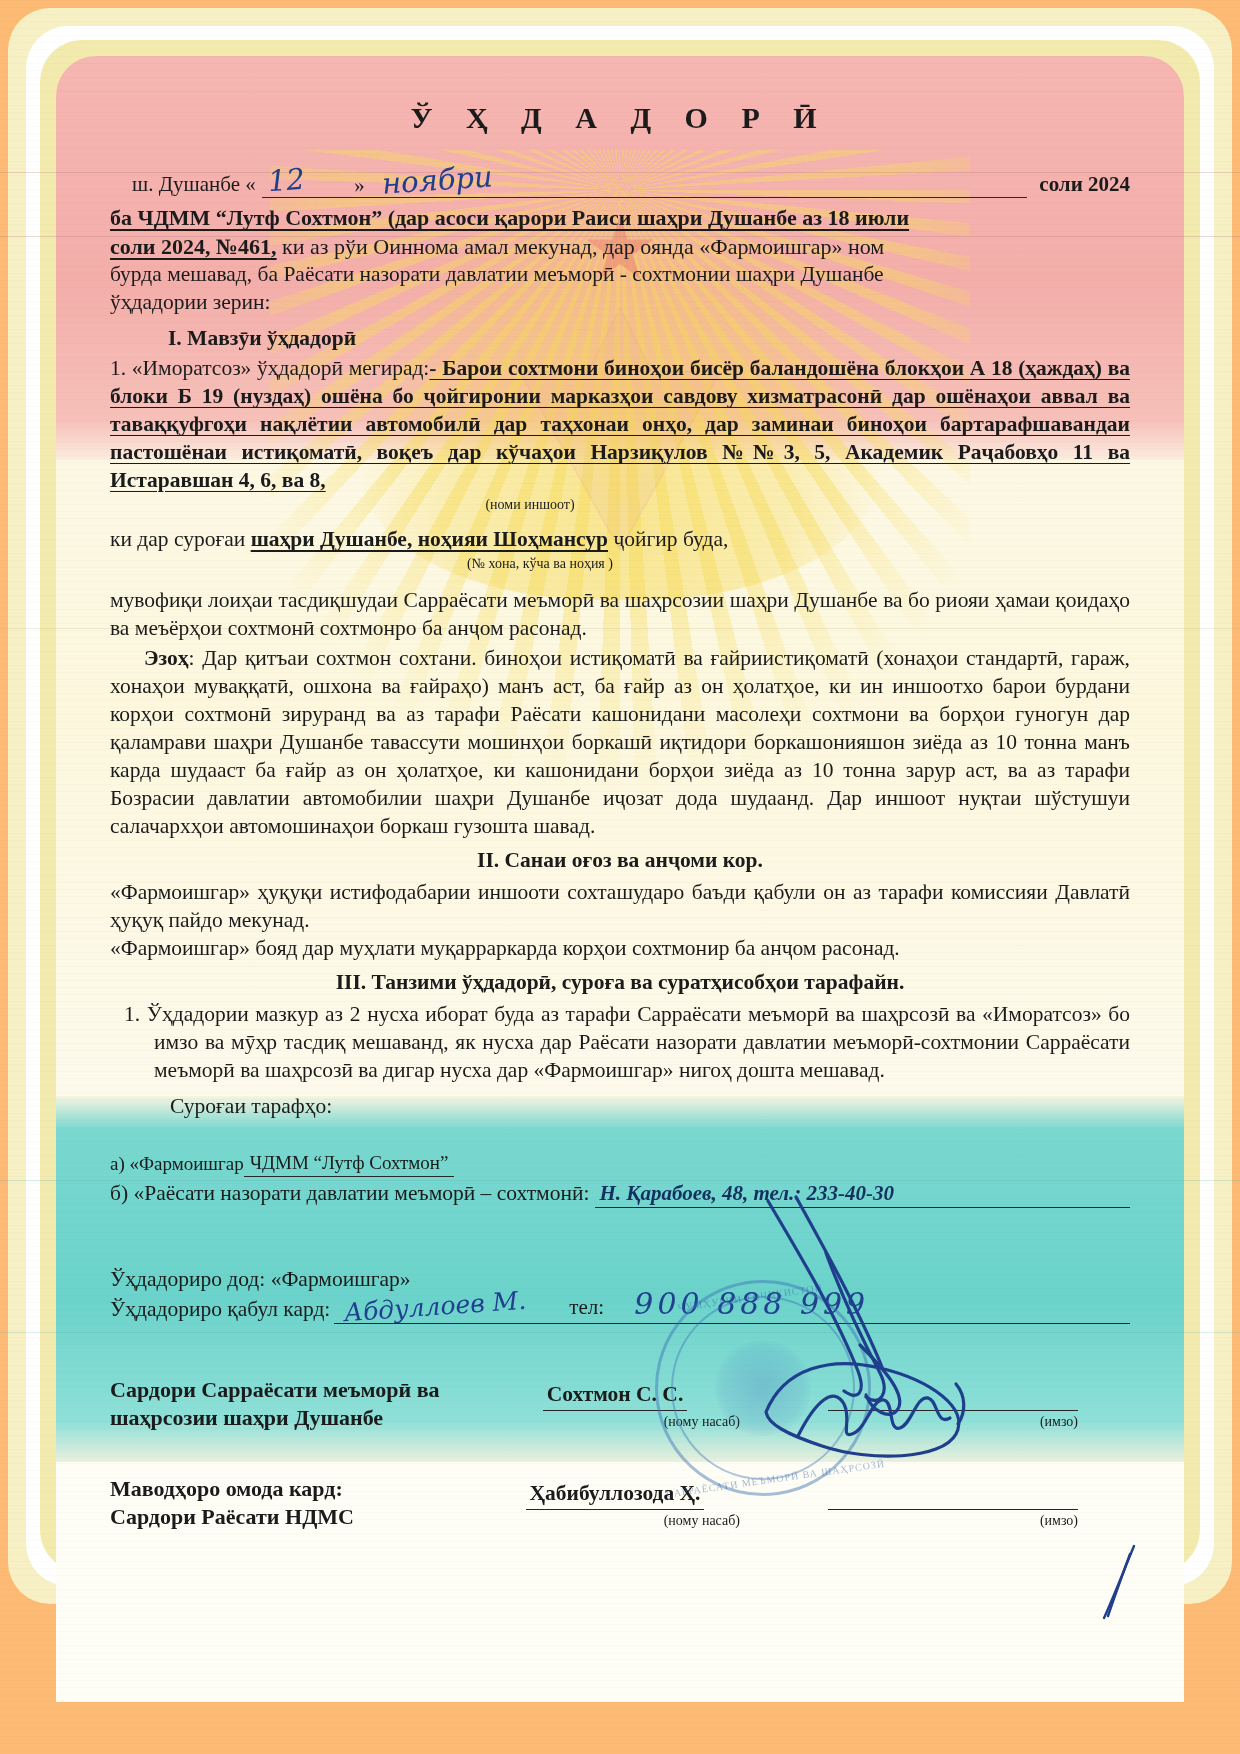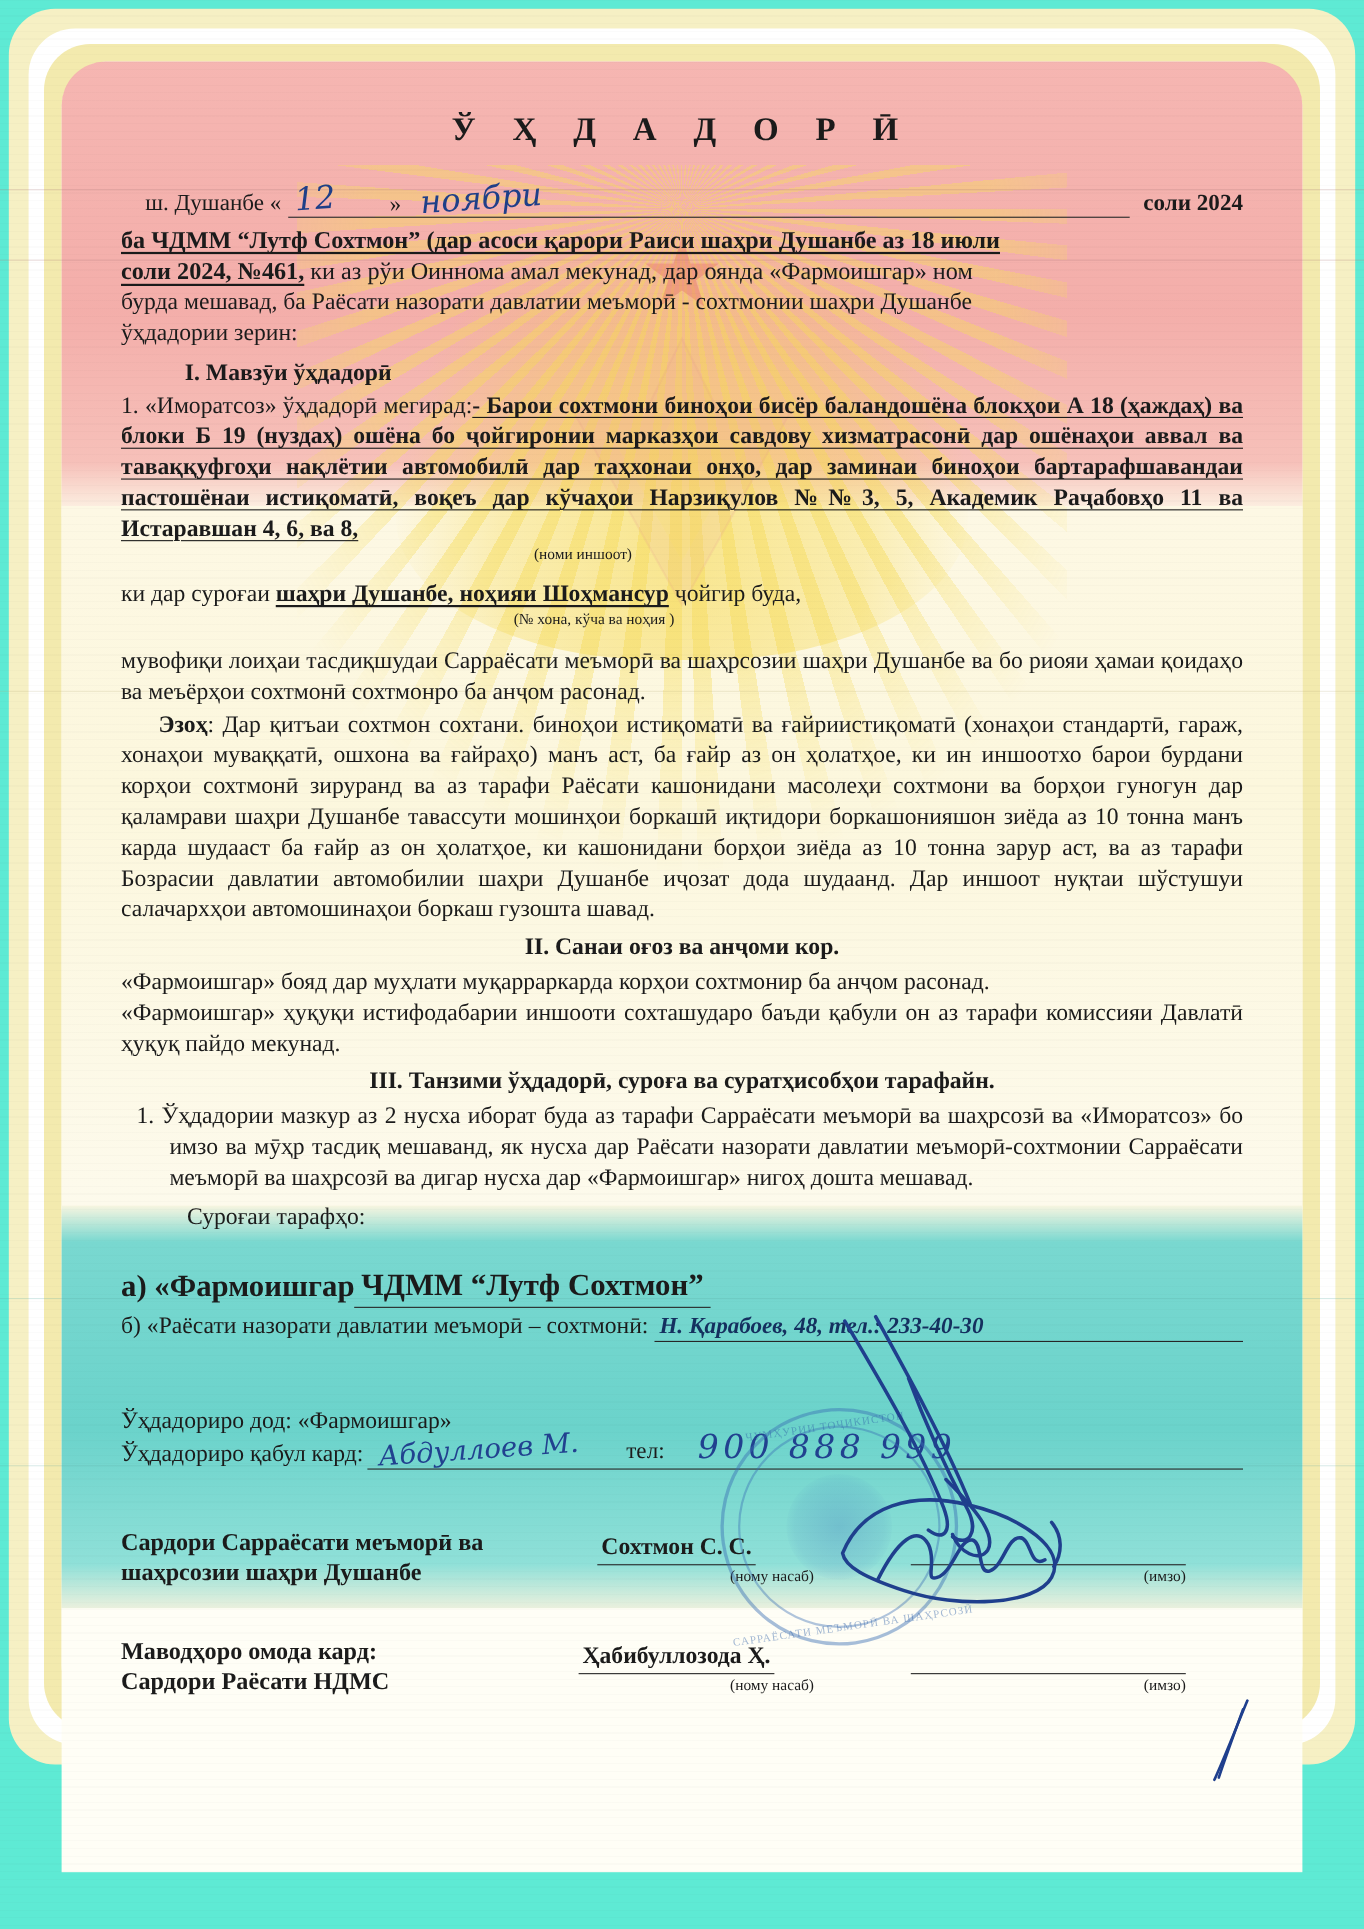--- a/index.html
+++ b/index.html
@@ -1,20 +1,20 @@
 <!DOCTYPE html>
 <html><head>
 <meta charset="utf-8">
 <style>
   html,body{margin:0;padding:0;background:#fff;}
   body{width:1240px;height:1754px;position:relative;overflow:hidden;
        font-family:"Liberation Serif","DejaVu Serif",serif;color:#1b1b1b;}
 
   
-  #page{position:absolute;inset:0;background:#5eead4;}
+  #page{position:absolute;inset:0;background:#fdba74;}
 
   .frame{position:absolute;border-radius:42px;}
   .f1{left:8px;top:8px;right:8px;bottom:150px;background:#f6f0c4;}
   .f2{left:26px;top:26px;right:26px;bottom:168px;background:#ffffff;}
   .f3{left:40px;top:40px;right:40px;bottom:182px;background:#f3eaae;}
   .f4{left:56px;top:56px;right:56px;bottom:198px;background:#fffef7;}
 
   
   .band{position:absolute;left:56px;right:56px;}
   .band-pink{top:56px;height:414px;
@@ -66,21 +66,21 @@
   p{margin:0;text-align:justify;}
   .just{text-align:justify;text-justify:inter-word;}
   .bold{font-weight:bold;}
   .u{text-decoration:underline;text-underline-offset:4px;}
   .sec{text-align:center;font-weight:bold;margin:7px 0 4px 0;font-size:21.5px;}
   .sec-l{font-weight:bold;margin:8px 0 2px 58px;}
   .cap{text-align:center;font-size:14px;margin:1px 0 4px 0;}
   .hang{padding-left:44px;text-indent:-30px;}
   .ind{text-indent:34px;}
 
-  .bigbold{font-weight:bold;font-size:28px;}
+  .bigbold{font-weight:normal;font-size:19px;}
   .under-line{border-bottom:1.5px solid #262626;display:inline-block;}
 
   .italhand{font-family:"Liberation Serif",serif;font-style:italic;font-weight:bold;
             color:#14305f;font-size:21px;}
   .bluehand{font-family:"DejaVu Serif",serif;font-style:italic;color:#21418f;}
 
   
   .sigblock{margin-top:48px;}
   .sigrow{display:flex;align-items:flex-end;margin-top:4px;}
   .sigrow .post{width:380px;font-weight:bold;font-size:22px;line-height:1.25;}
@@ -165,22 +165,22 @@
     <p class="just"><span>1. «Иморатсоз»  ўҳдадорӣ мегирад:</span><span class="bold u just" style="text-decoration-thickness:1.4px">- Барои сохтмони биноҳои бисёр баландошёна блокҳои А 18 (ҳаждаҳ) ва блоки Б 19  (нуздаҳ) ошёна бо ҷойгиронии марказҳои савдову  хизматрасонӣ  дар  ошёнаҳои  аввал  ва  таваққуфгоҳи  нақлётии автомобилӣ  дар  таҳхонаи  онҳо,  дар  заминаи  биноҳои  бартарафшавандаи пастошёнаи истиқоматӣ, воқеъ  дар  кўчаҳои  Нарзиқулов  №№3,  5,  Академик Раҷабовҳо 11 ва Истаравшан 4, 6, ва 8,</span></p>
     <div class="cap" style="margin-left:-180px">(номи иншоот)</div>
 
     <p style="margin-top:12px"><span>ки дар суроғаи </span><span class="bold u">шаҳри  Душанбе,   ноҳияи Шоҳмансур</span><span> ҷойгир буда,</span></p>
     <div class="cap" style="margin-left:-160px">(№ хона, кўча ва ноҳия )</div>
 
     <p class="just" style="margin-top:14px">мувофиқи  лоиҳаи тасдиқшудаи Сарраёсати меъморӣ ва шаҳрсозии шаҳри Душанбе  ва бо риояи  ҳамаи қоидаҳо ва меъёрҳои  сохтмонӣ сохтмонро ба анҷом расонад.</p>
     <p class="just ind" style="margin-top:2px"><span class="bold">Эзоҳ</span><span>: Дар қитъаи сохтмон сохтани. биноҳои истиқоматӣ ва ғайриистиқоматӣ (хонаҳои стандартӣ, гараж, хонаҳои  муваққатӣ, ошхона ва  ғайраҳо) манъ аст, ба ғайр аз он ҳолатҳое, ки  ин иншоотхо  барои бурдани корҳои сохтмонӣ зируранд ва аз тарафи Раёсати   кашонидани масолеҳи сохтмони ва борҳои гуногун дар қаламрави шаҳри Душанбе тавассути мошинҳои боркашӣ иқтидори боркашонияшон зиёда аз 10 тонна манъ карда шудааст ба ғайр аз он ҳолатҳое, ки кашонидани борҳои зиёда аз 10 тонна зарур аст, ва аз тарафи Бозрасии давлатии автомобилии  шаҳри Душанбе иҷозат дода шудаанд. Дар иншоот нуқтаи шўстушуи салачархҳои автомошинаҳои боркаш гузошта шавад.</span></p>
 
     <div class="sec" style="margin-top:6px">II. Санаи  оғоз ва анҷоми кор.</div>
+    <p class="just">«Фармоишгар»  ҳуқуқи  истифодабарии  иншооти  сохташударо  баъди қабули   он  аз тарафи комиссияи Давлатӣ  ҳуқуқ пайдо мекунад.</p>
     <p class="just">«Фармоишгар» бояд дар муҳлати муқарраркарда корҳои сохтмонир ба анҷом  расонад.</p>
-    <p class="just">«Фармоишгар»  ҳуқуқи  истифодабарии  иншооти  сохташударо  баъди қабули   он  аз тарафи комиссияи Давлатӣ  ҳуқуқ пайдо мекунад.</p>
 
     <div class="sec" style="">III. Танзими ўҳдадорӣ, суроға ва суратҳисобҳои  тарафайн.</div>
     <p class="just hang">1. Ўҳдадории мазкур  аз 2 нусха  иборат буда  аз тарафи Сарраёсати меъморӣ ва шаҳрсозӣ ва  «Иморатсоз»  бо имзо  ва мӯҳр  тасдиқ мешаванд, як нусха  дар Раёсати назорати давлатии меъморӣ-сохтмонии Сарраёсати меъморӣ ва шаҳрсозӣ ва дигар нусха дар «Фармоишгар»  нигоҳ дошта мешавад.</p>
     <p style="margin:8px 0 0 60px">Суроғаи тарафҳо:</p>
 
     <div style="margin-top:30px;display:flex;align-items:flex-end">
       <span class="bigbold">а) «Фармоишгар</span>
       <span class="bigbold under-line" style="padding:0 6px">ЧДММ “Лутф Сохтмон”</span>
     </div>
     <div style="margin-top:3px;display:flex;align-items:flex-end">

